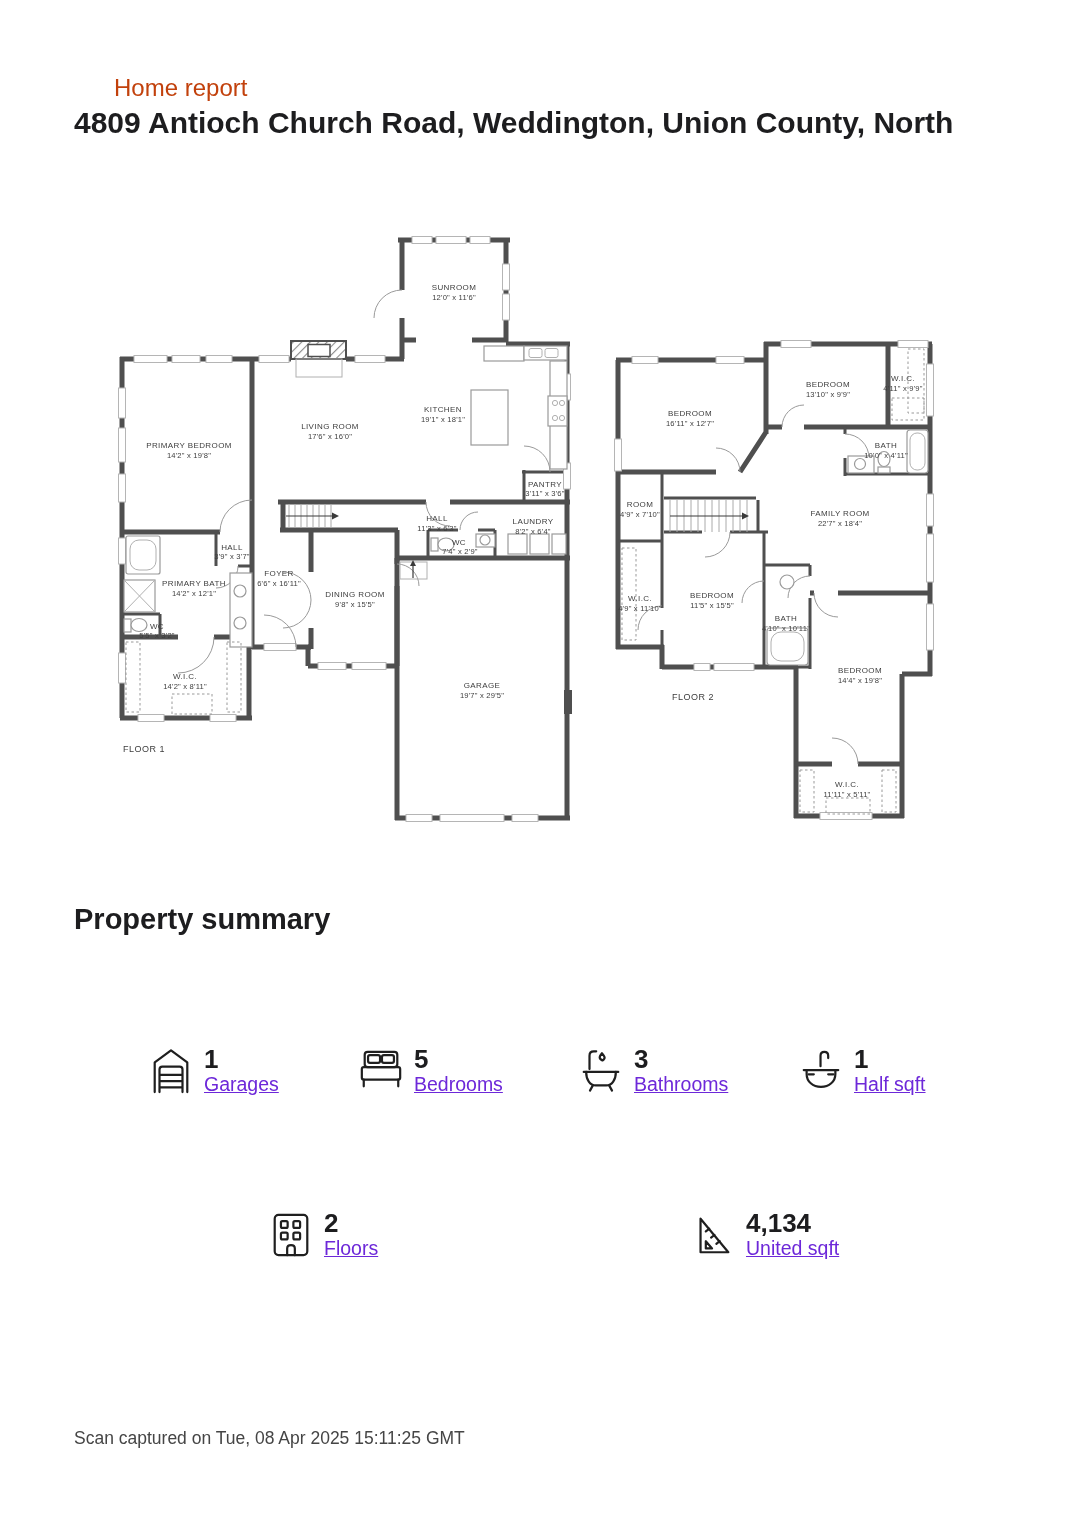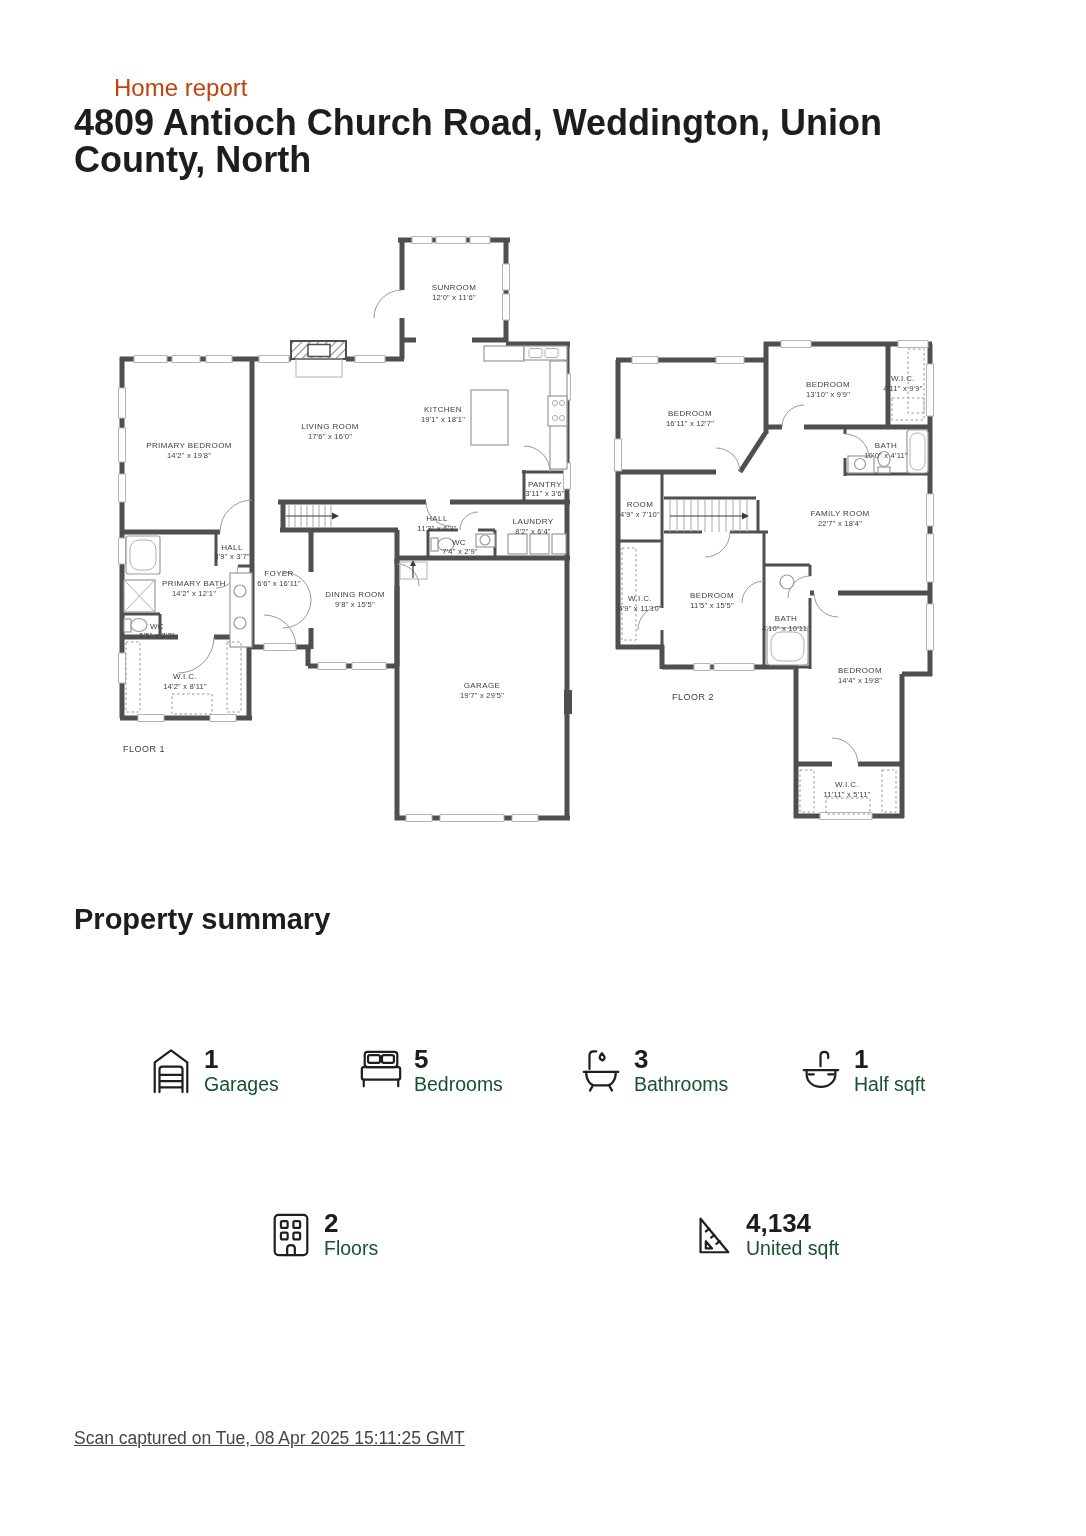--- a/index.html
+++ b/index.html
@@ -1,28 +1,28 @@
 <!DOCTYPE html>
 <html><head>
 <meta charset="utf-8">
 <style>
   html,body{margin:0;padding:0;background:#fff;}
   #page{position:relative;width:1086px;height:1536px;background:#fff;overflow:hidden;
         font-family:"Liberation Sans","DejaVu Sans",sans-serif;color:#1f1f1f;}
   .abs{position:absolute;}
   #report-label{left:74px;top:74px;font-size:24px;color:#c2410c;margin-left:40px;}
-  #address{left:74px;top:104px;width:940px;font-size:36px;font-weight:bold;
+  #address{left:74px;top:104px;width:940px;font-size:30px;font-weight:bold;
            color:#1d1d1f;line-height:37px;}
   #summary-title{left:74px;top:903px;font-size:29px;font-weight:bold;color:#1d1d1f;}
   .sum-item{position:absolute;display:flex;align-items:flex-start;gap:10px;}
   .sum-item svg{flex:0 0 auto;}
   .sum-col{display:flex;flex-direction:column;}
   .sum-value{font-size:26px;font-weight:bold;line-height:27px;color:#1d1d1f;}
-  .sum-label{font-size:19.5px;line-height:22px;color:#14532d;width:125px;}
-  #footer-note{left:74px;top:1428px;font-size:17.5px;color:#454545;text-decoration:underline;}
+  .sum-label{font-size:19.5px;line-height:22px;color:#6d28d9;width:125px;text-decoration:underline;}
+  #footer-note{left:74px;top:1428px;font-size:17.5px;color:#454545;}
   
   .wall{stroke:#4f4f4f;stroke-width:5;fill:none;stroke-linecap:butt;}
   .wallthin{stroke:#4f4f4f;stroke-width:3;fill:none;}
   .win{fill:#ffffff;stroke:#b5b5b5;stroke-width:1;}
   .fix{stroke:#9a9a9a;stroke-width:1.2;fill:#fff;}
   .fixl{stroke:#b0b0b0;stroke-width:1;fill:none;}
   .arc{stroke:#9a9a9a;stroke-width:1;fill:none;}
   .step{stroke:#aaaaaa;stroke-width:1;}
   .dash{stroke:#999;stroke-width:1;fill:none;stroke-dasharray:2.5,2.5;}
   .arrow{stroke:#3a3a3a;stroke-width:1.2;fill:none;}

